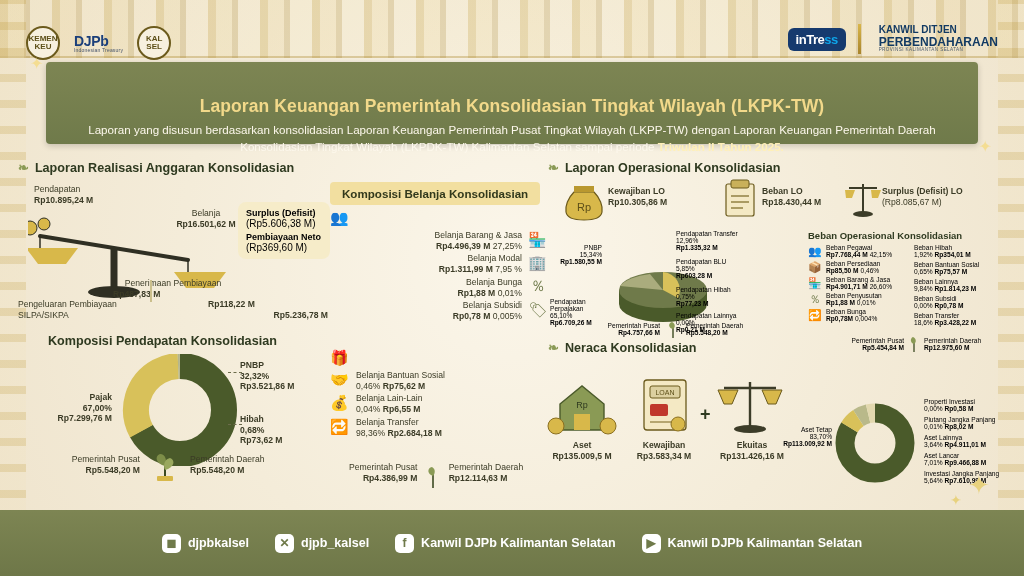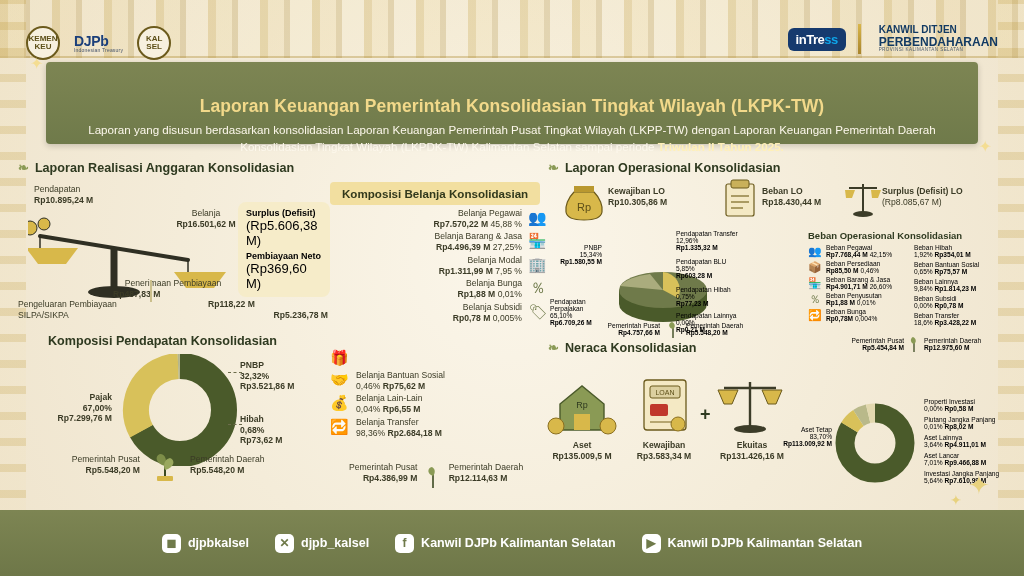--- a/index.html
+++ b/index.html
@@ -93,21 +93,21 @@
 
   
   .footer { position:absolute; left:0; right:0; bottom:0; height:66px; display:flex;
      align-items:center; justify-content:center; gap:26px; }
   .f-item { display:flex; align-items:center; gap:7px; color:#fff; font-size:12.5px; font-weight:bold; }
   .f-ico { width:19px; height:19px; border-radius:5px; background:#fff; color:#6f7a4a;
      display:flex; align-items:center; justify-content:center; font-size:12px; font-weight:bold; }
   .footer-bg { position:absolute; left:0; right:0; bottom:0; height:66px;
      background: linear-gradient(180deg,#7d8553 0%,#6e7748 100%); }
 
-  .sm { font-size:13px; }
+  .sm { font-size:10px; }
   .xsm { font-size:6.6px; }
   .b { font-weight:bold; }
 </style>
 </head>
 <body>
 
 <div id="page">
   <div class="frame-top"></div>
   <div class="frame-bottom"></div>
   <div class="frame-left"></div>
@@ -248,24 +248,20 @@
       </div>
     </div>
   </div>
 
   <div class="panel" style="left:330px; top:182px; width:216px;">
     <div class="yellow-pill">Komposisi Belanja Konsolidasian</div>
   </div>
 
   <div class="panel" style="left:330px; top:208px; width:218px;">
     <div class="comp-row">
-      <div class="comp-txt">
-        <div class="lbl">Belanja Pegawai</div>
-        <div class="lbl"><span class="b">Rp7.570,22 M</span> <span>45,88 %</span></div>
-      </div>
       <div class="comp-icon">👥</div>
     </div>
     <div class="comp-row">
       <div class="comp-txt">
         <div class="lbl">Belanja Barang &amp; Jasa</div>
         <div class="lbl"><span class="b">Rp4.496,39 M</span> <span>27,25%</span></div>
       </div>
       <div class="comp-icon">🏪</div>
     </div>
     <div class="comp-row">

